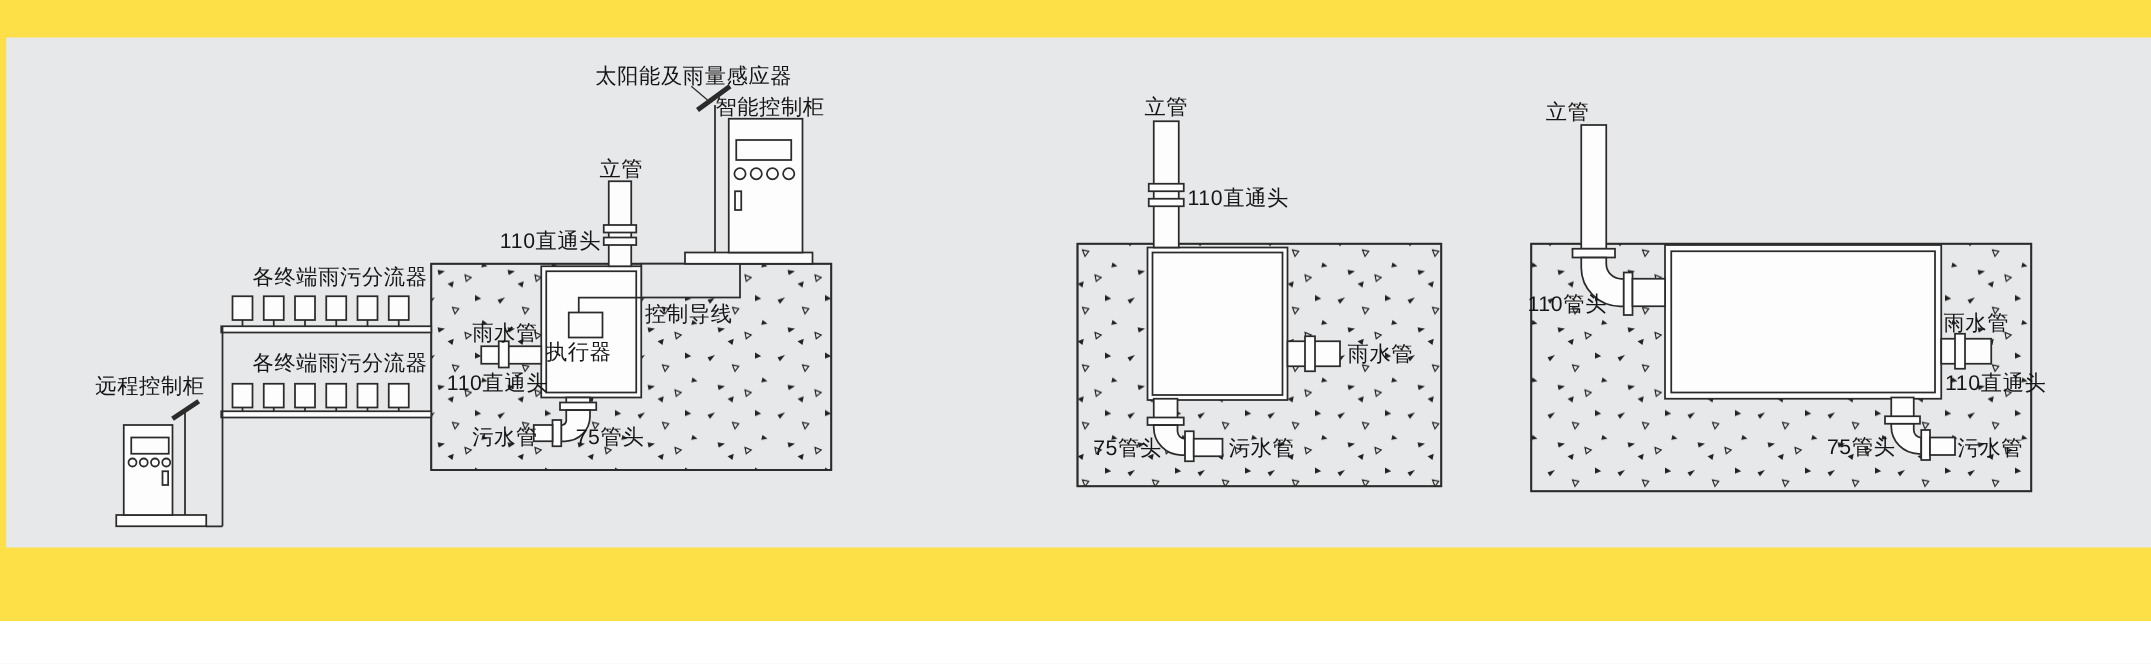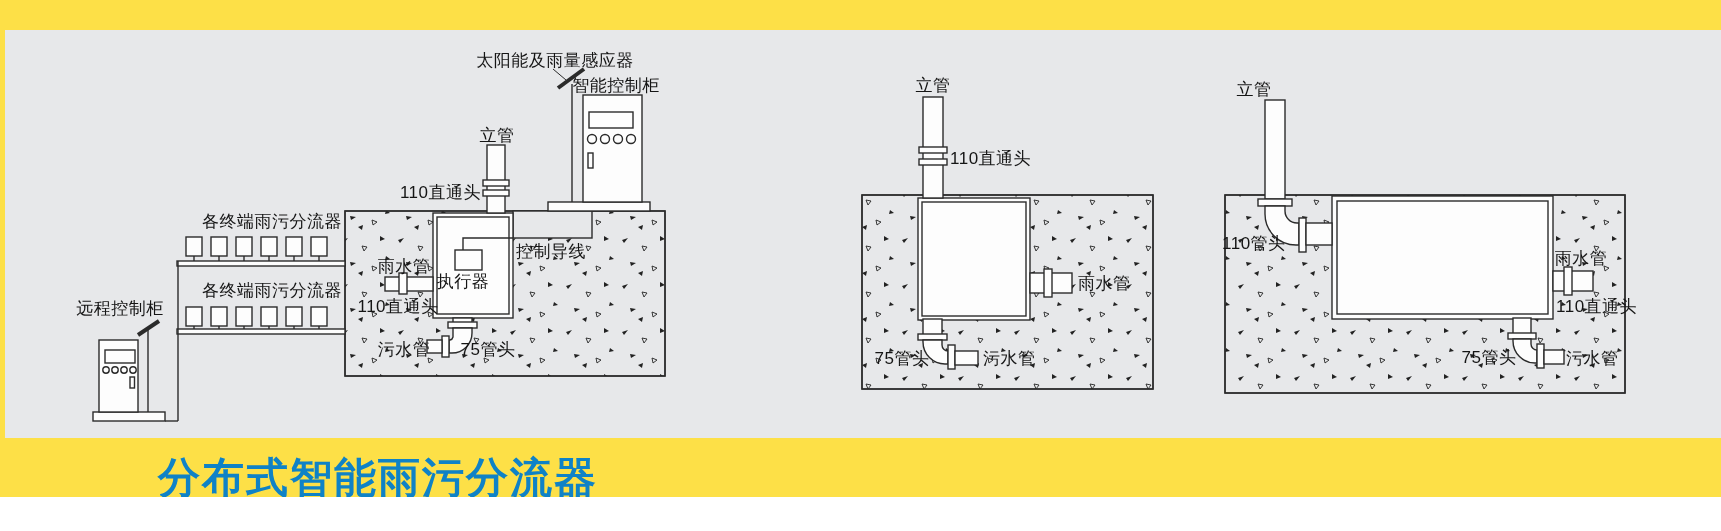--- a/index.html
+++ b/index.html
@@ -191,14 +191,13 @@
         <text x="1254" y="95" text-anchor="middle">立管</text>
         <text x="1222" y="249">110管头</text>
         <text x="1581" y="264" text-anchor="middle">雨水管</text>
         <text x="1556" y="312">110直通头</text>
         <text x="1489" y="363" text-anchor="middle">75管头</text>
         <text x="1566" y="364">污水管</text>
       </g>
     </g>
   </svg>
 
-  <div class="title title-left">分布式智能雨污分流器</div>
 </div>
 
 </body></html>

